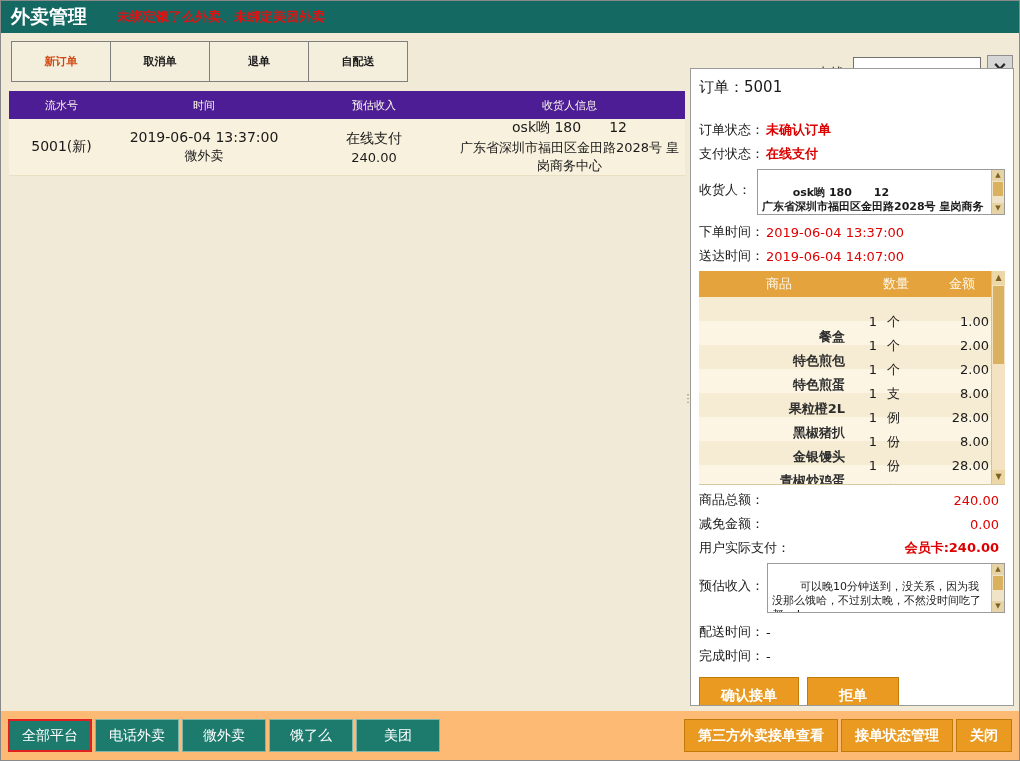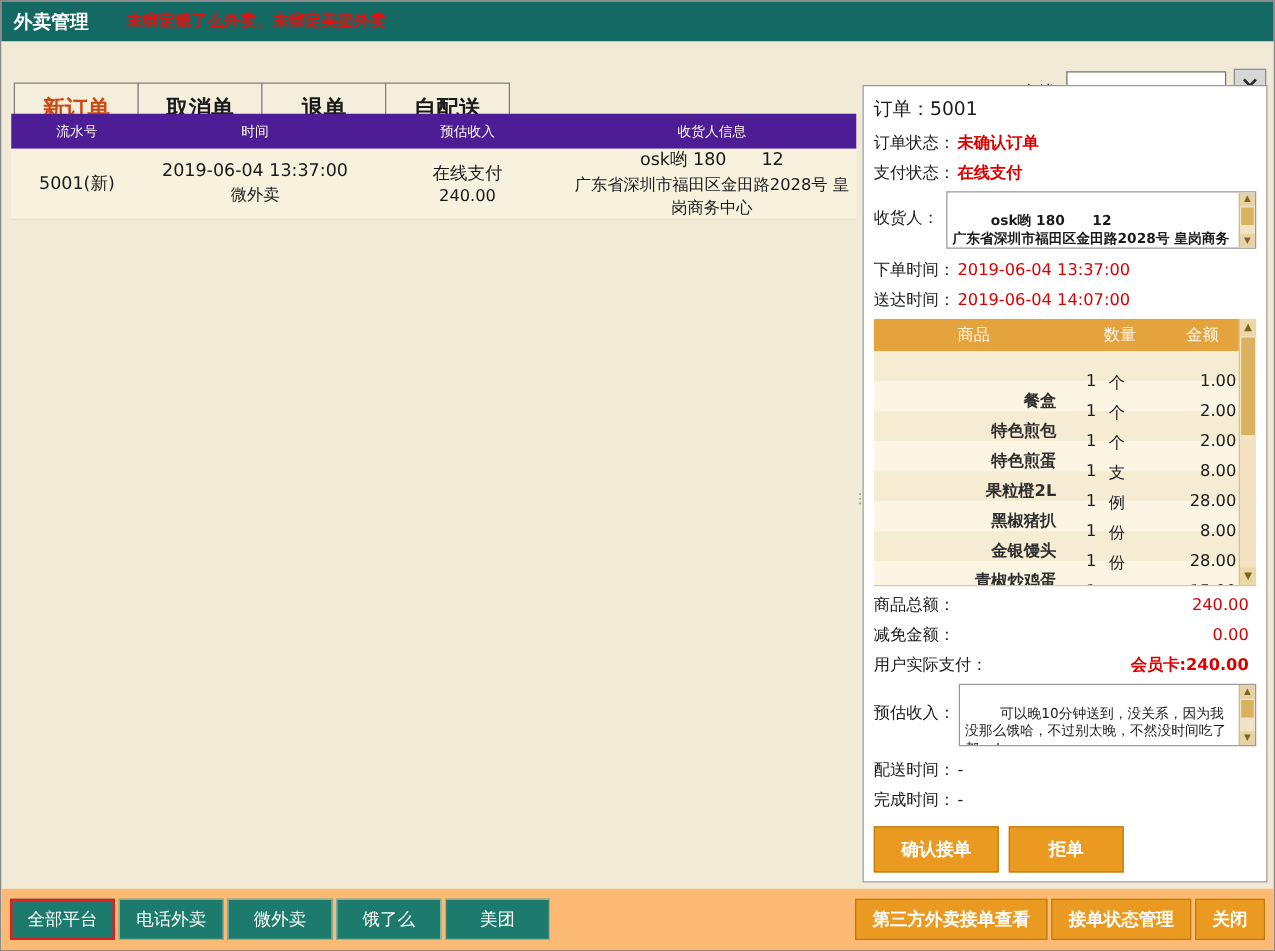--- a/index.html
+++ b/index.html
@@ -2,46 +2,46 @@
 <html><head>
 <meta charset="utf-8">
 <style>
   * { margin:0; padding:0; box-sizing:border-box; }
   html,body { width:1020px; }
   body { font-family:"DejaVu Sans","Liberation Sans",sans-serif; font-size:13px; color:#1a1a1a; }
   .app { position:relative; width:1020px; height:761px; background:#f1ead7; overflow:hidden; border:1px solid #8a8a8a; }
 
   
   .topbar { position:absolute; top:0; left:0; right:0; height:32px; background:#156963; display:flex; align-items:center; }
-  .app-title { color:#ffffff; font-weight:bold; font-size:15px; margin-left:10px; }
+  .app-title { color:#ffffff; font-weight:bold; font-size:19px; margin-left:10px; }
   .warning-text { color:#e01212; font-weight:bold; font-size:13px; margin-left:30px; }
 
   
   .tabs { position:absolute; top:40px; left:10px; display:flex; }
-  .tab { width:100px; height:41px; border:1px solid #7f7f7f; margin-left:-1px; background:#f4eedc; display:flex; align-items:center; justify-content:center; font-size:18px; font-weight:bold; color:#1a1a1a; cursor:pointer;margin-top:25px; }
+  .tab { width:100px; height:41px; border:1px solid #7f7f7f; margin-left:-1px; background:#f4eedc; display:flex; align-items:center; justify-content:center; font-size:11px; font-weight:bold; color:#1a1a1a; cursor:pointer; }
   .tab:first-child { margin-left:0; }
   .tab.active { color:#cf4812; }
   .search-area { position:absolute; top:54px; right:6px; display:flex; align-items:flex-end; }
   .search-label { font-size:14px; margin-right:4px; }
   .search-input { width:128px; height:26px; border:1px solid #707070; background:#ffffff; font-size:13px; padding:0 4px; outline:none; }
   .close-btn { width:26px; height:28px; margin-left:6px; background:#d6d6d6; border:1px solid #8f8f8f; font-size:19px; font-weight:bold; line-height:24px; text-align:center; color:#2a2a2a; cursor:pointer; }
 
   
   .orders { position:absolute; top:90px; left:8px; width:676px; }
   .orders-header { display:grid; grid-template-columns:105px 180px 160px 1fr; background:#4c1d95; color:#fdf8ec; height:28px; align-items:center; text-align:center; font-size:11px; }
   .order-row { display:grid; grid-template-columns:105px 180px 160px 1fr; background:#f8f1dd; min-height:50px; align-items:center; text-align:center; border-bottom:1px solid #eadfc2; cursor:pointer; }
   .cell-line1 { font-size:14px; }
   .cell-line2 { font-size:13px; margin-top:2px; }
 
   
   .splitter { position:absolute; top:90px; left:684px; width:6px; height:614px; display:flex; align-items:center; justify-content:center; cursor:col-resize; color:#9a8a60; font-size:11px; }
 
   
   .detail { position:absolute; top:67px; left:689px; width:324px; height:638px; background:#ffffff; border:1px solid #9a9a9a; padding:7px 8px 0 8px; overflow:hidden; }
-  .detail-title { font-size:15px; margin:2px 0 8px 0; }
+  .detail-title { font-size:15px; margin:2px 0 24px 0; }
   .frow { display:flex; align-items:center; margin-bottom:6px; }
   .flabel { color:#1a1a1a; white-space:nowrap; }
   .fvalue-red { color:#dd0000; font-weight:bold; margin-left:2px; }
   .fvalue-red-n { color:#dd0000; margin-left:2px; }
   .fvalue-dash { color:#1a1a1a; margin-left:2px; }
 
   .recv-row { display:flex; align-items:flex-start; margin-bottom:8px; }
   .recv-row .flabel { width:58px; padding-top:12px; }
   .minibox { position:relative; flex:1; height:46px; border:1px solid #9a9a9a; background:#ffffff; overflow:hidden; padding:2px 16px 2px 4px; font-size:11px; line-height:14px; white-space:pre-wrap; }
   .minibox.boldtext { font-weight:bold; }

